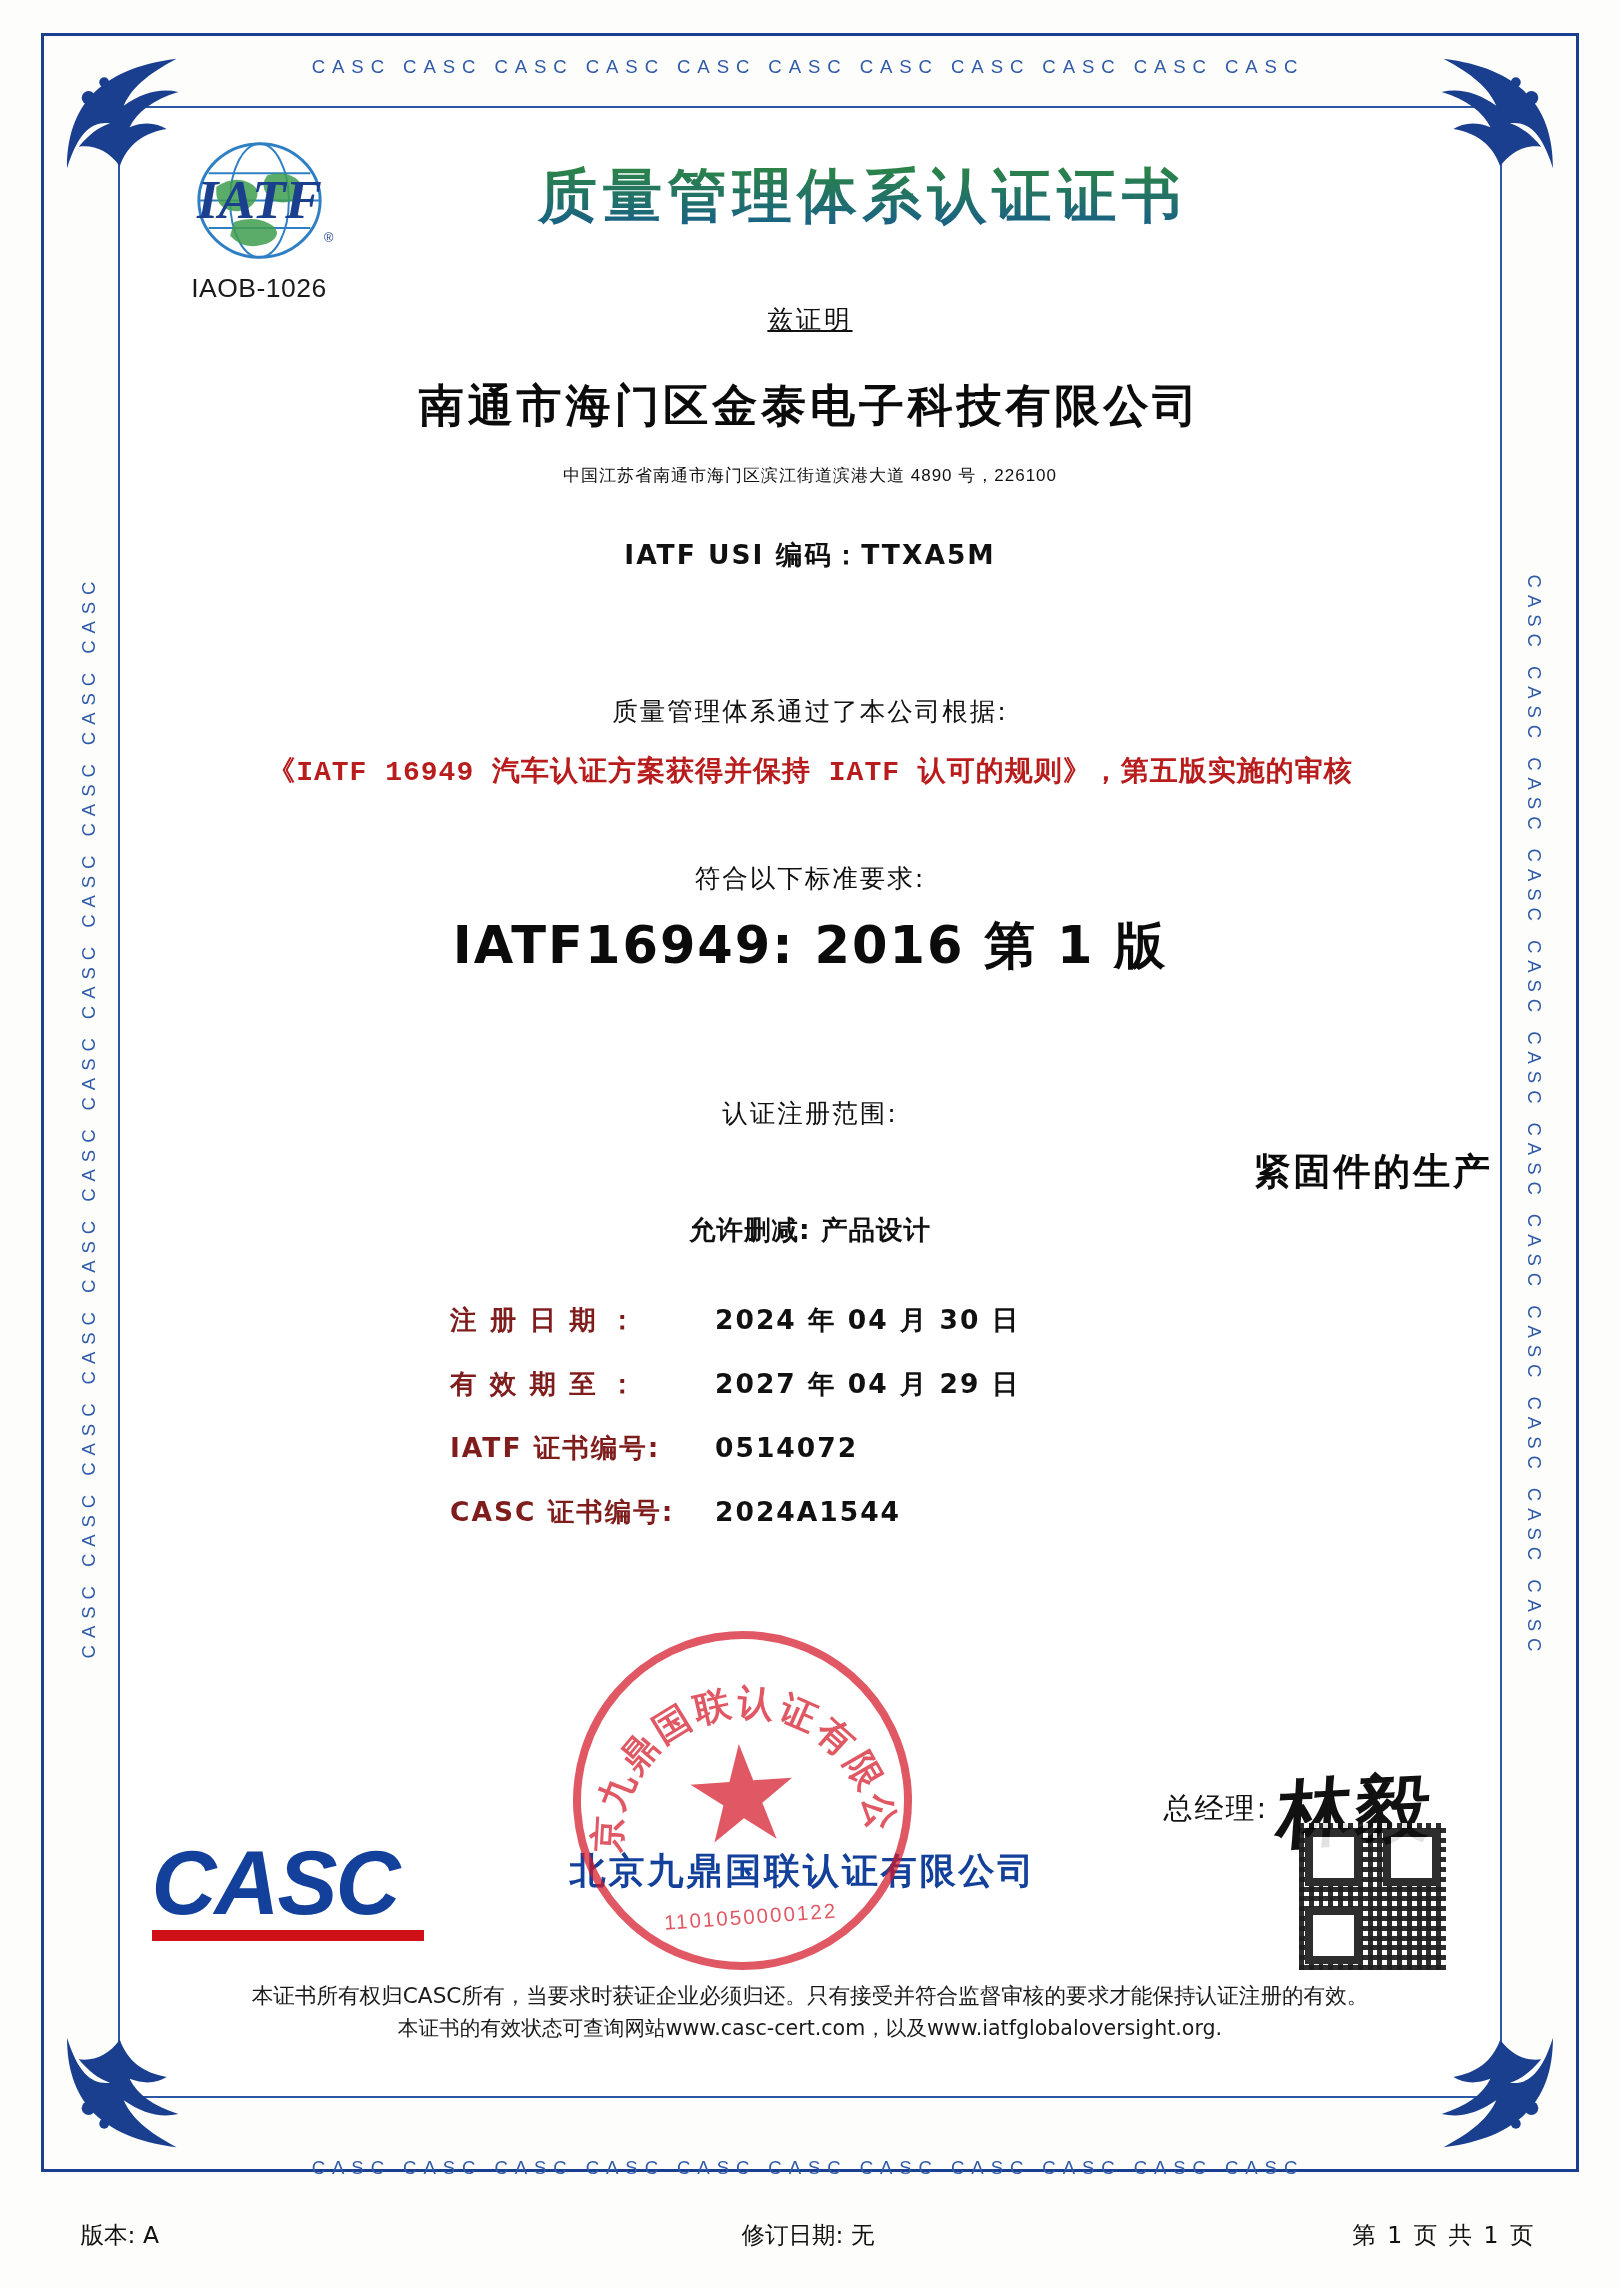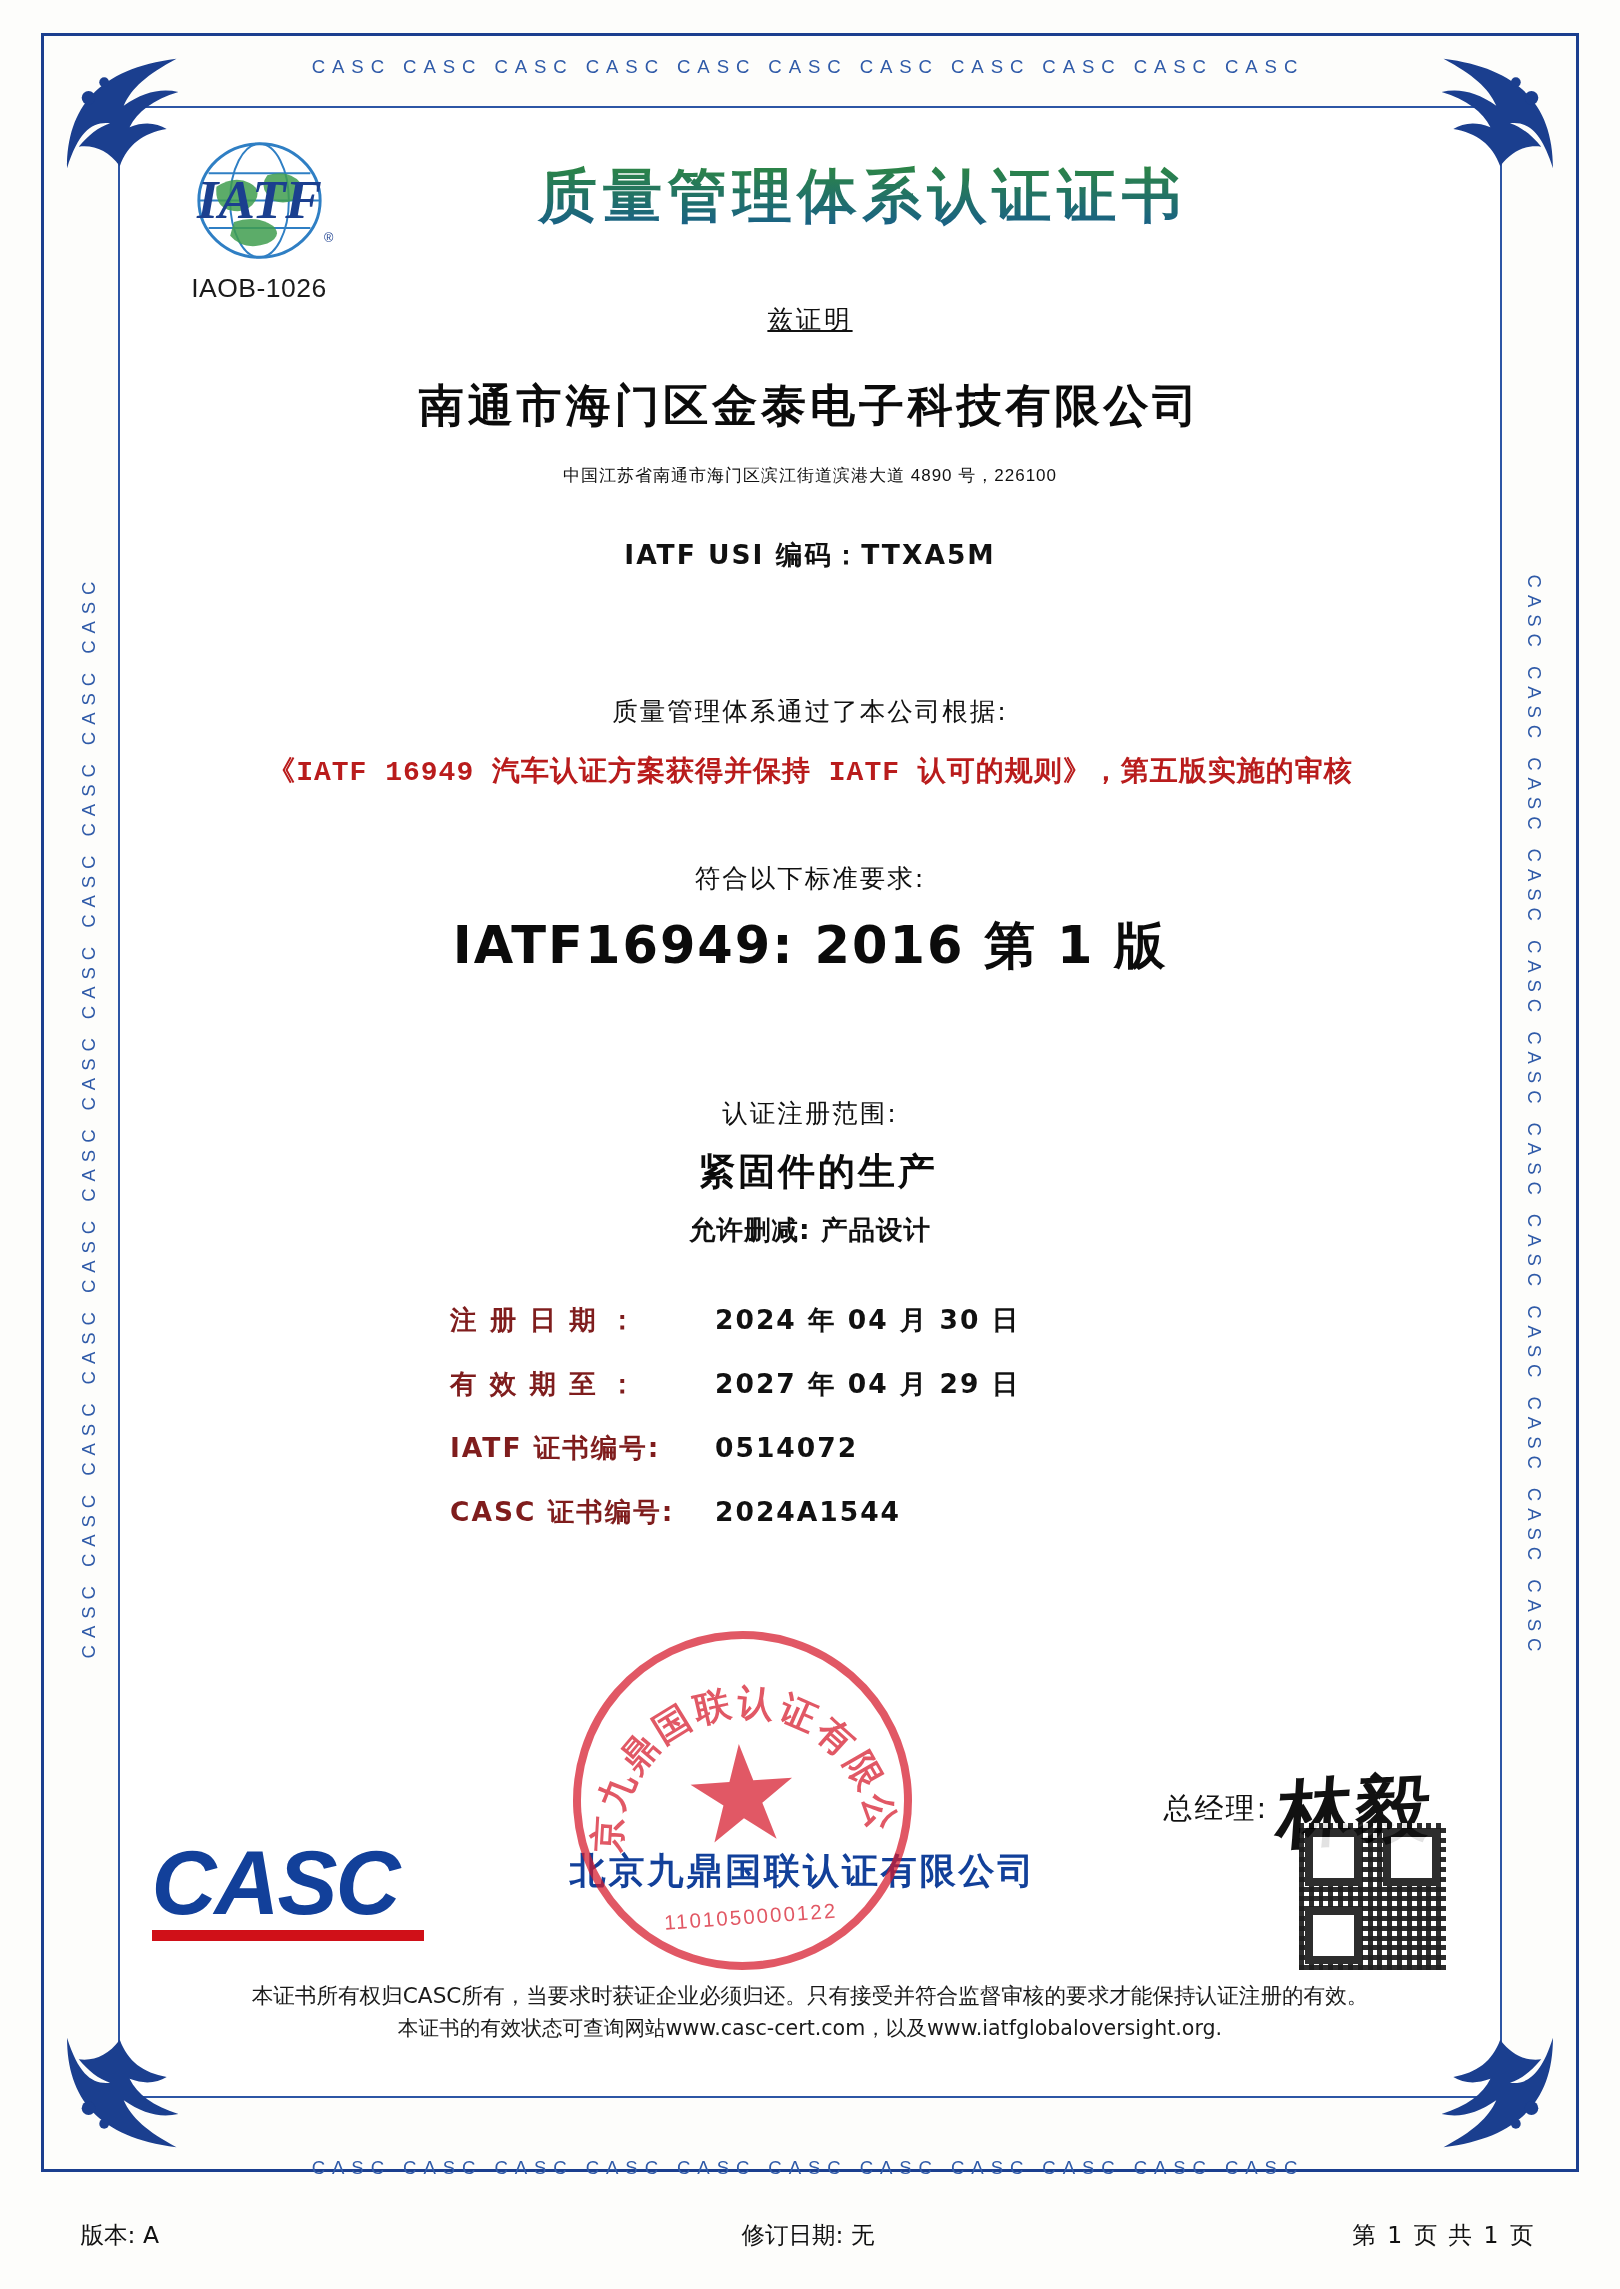--- a/index.html
+++ b/index.html
@@ -136,20 +136,21 @@
   }
   .scope-label{
     position:absolute;left:0;right:0;top:980px;
     font-size:25.5px;color:#111;letter-spacing:2px;
     font-family:"DejaVu Sans", sans-serif;
   }
   .scope-value{
     position:absolute;left:16px;right:0;top:1031px;
     font-size:37px;color:#0b0b0b;font-weight:bold;letter-spacing:2.9px;
     font-family:Liberation Mono, monospace;
+    text-align:right;
   }
   .exclusion{
     position:absolute;left:0;right:0;top:1096px;
     font-size:26.5px;color:#111;font-weight:bold;letter-spacing:1px;
     font-family:"DejaVu Sans", sans-serif;
   }
 
   
   .details{
     position:absolute;left:323px;top:1186px;width:686px;

